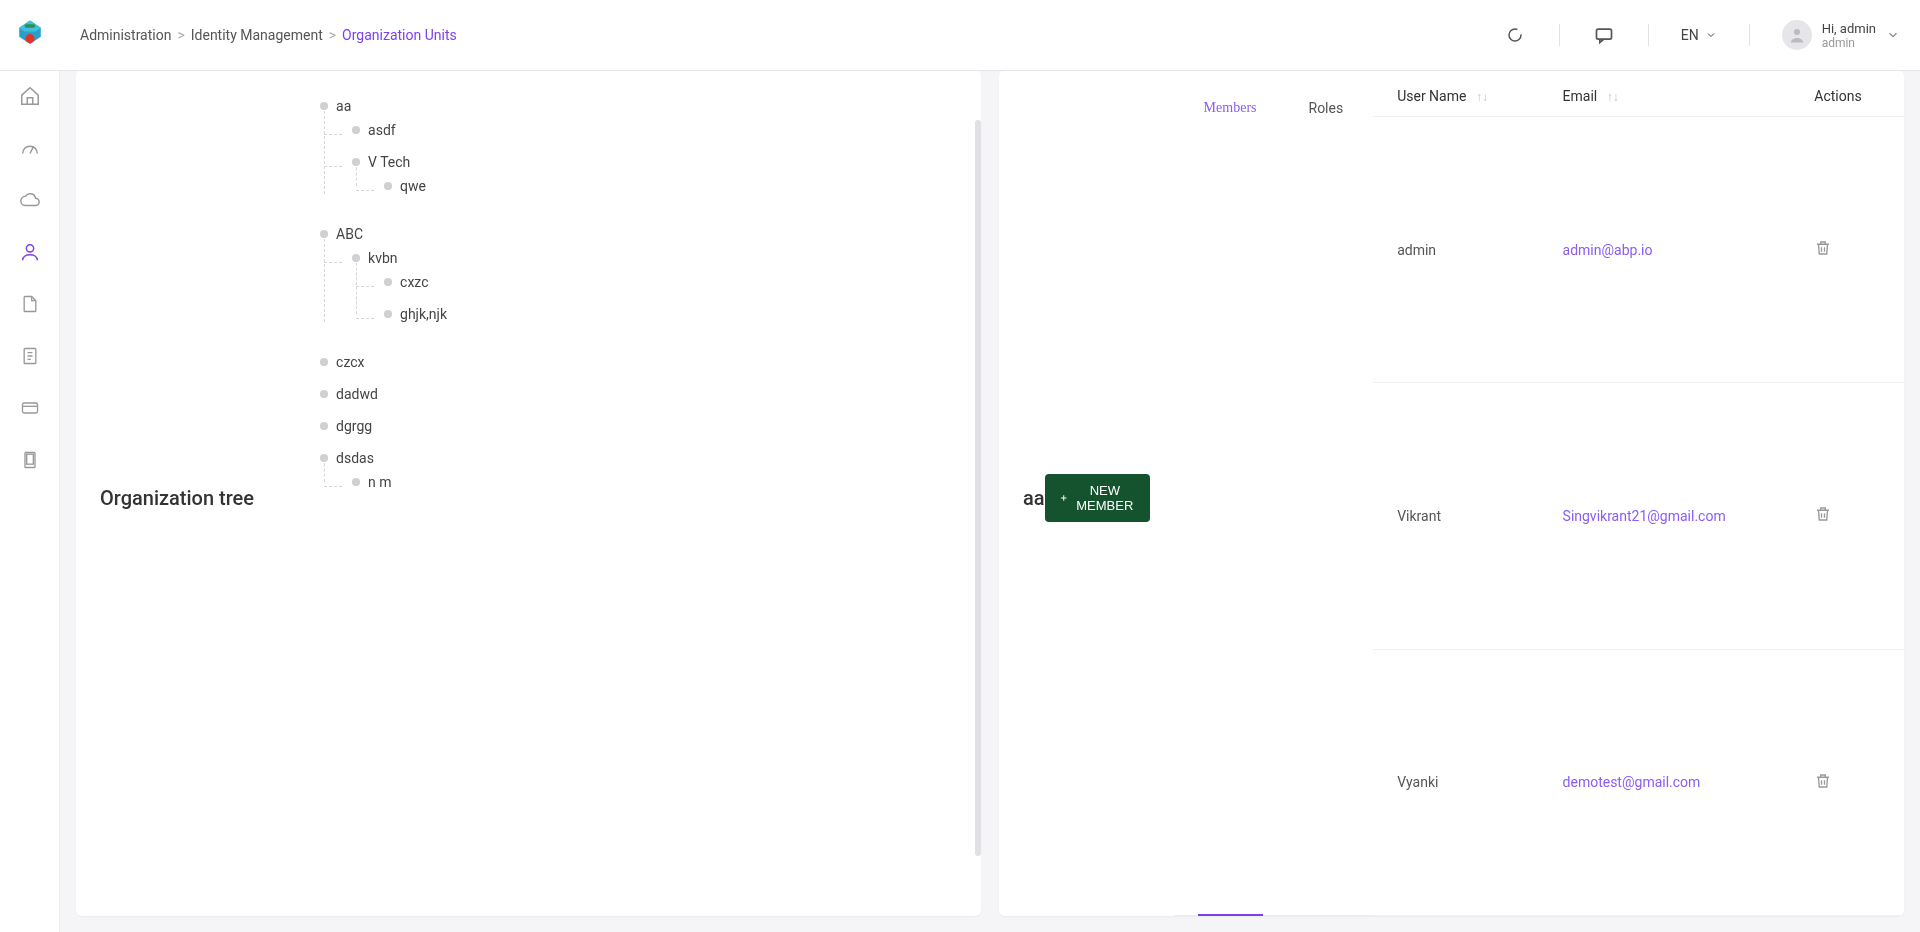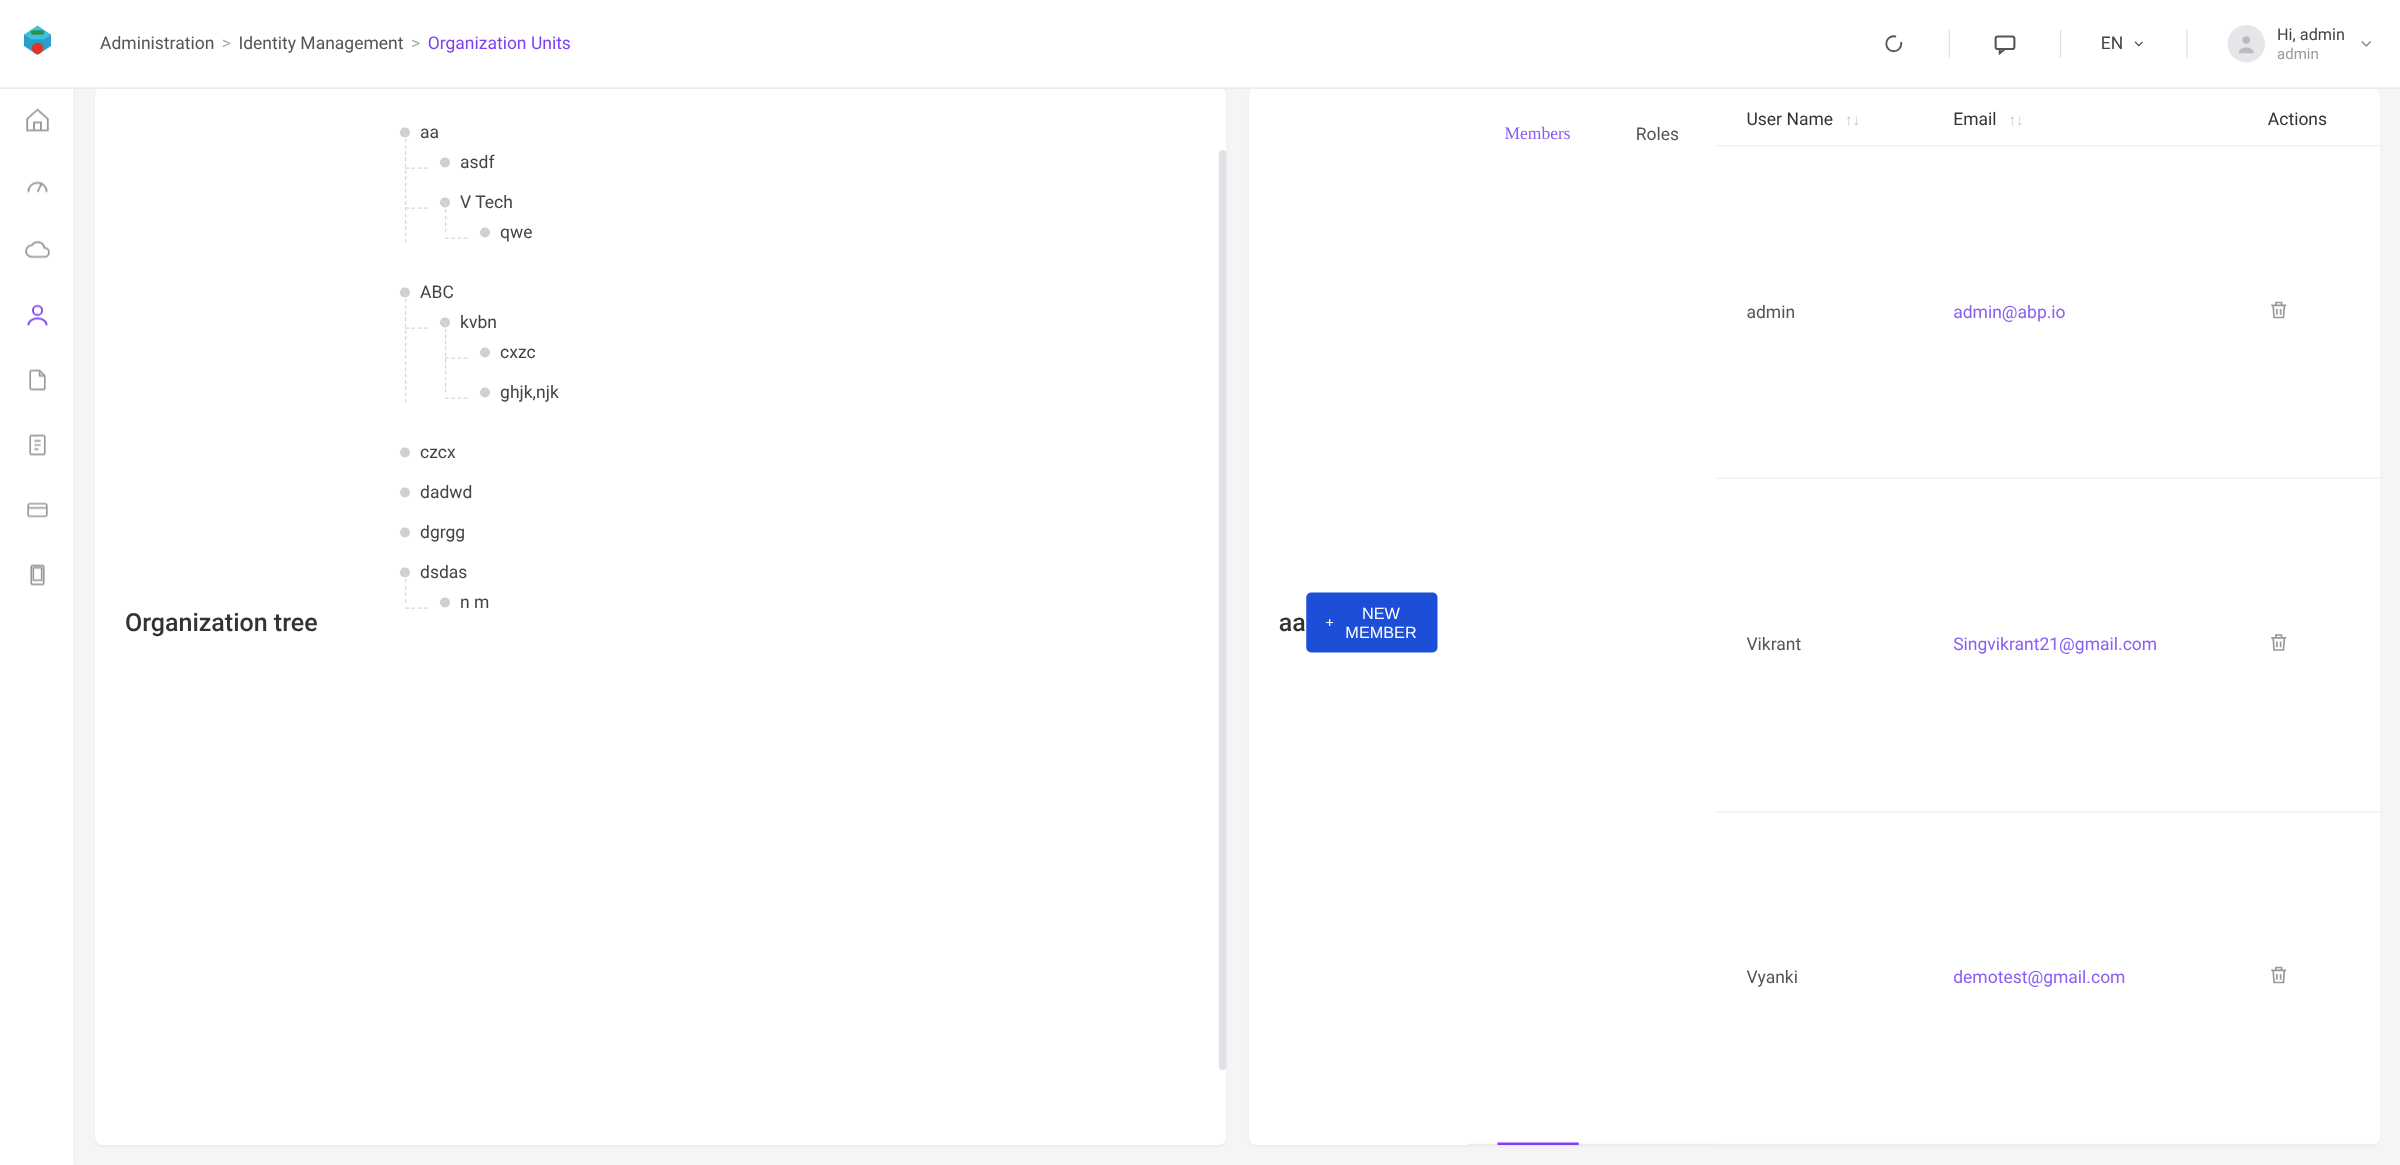--- a/index.html
+++ b/index.html
@@ -104,21 +104,21 @@
     position: relative;
   }
   .panel-header {
     padding: 20px 24px 10px 24px;
     display: flex; align-items: center; justify-content: space-between;
   }
   .panel-title {
     font-size: 20px; font-weight: 500; color: #333;
   }
   .btn-primary {
-    background: #1d4ed8; color: #fff;
+    background: #14532d; color: #fff;
     border: none; border-radius: 4px;
     padding: 9px 14px;
     font-size: 13px; font-weight: 500;
     display: flex; align-items: center; gap: 6px;
     cursor: pointer;
   }
   
   .tree-wrap {
     padding: 20px 10px 20px 24px;
     overflow-y: auto;

